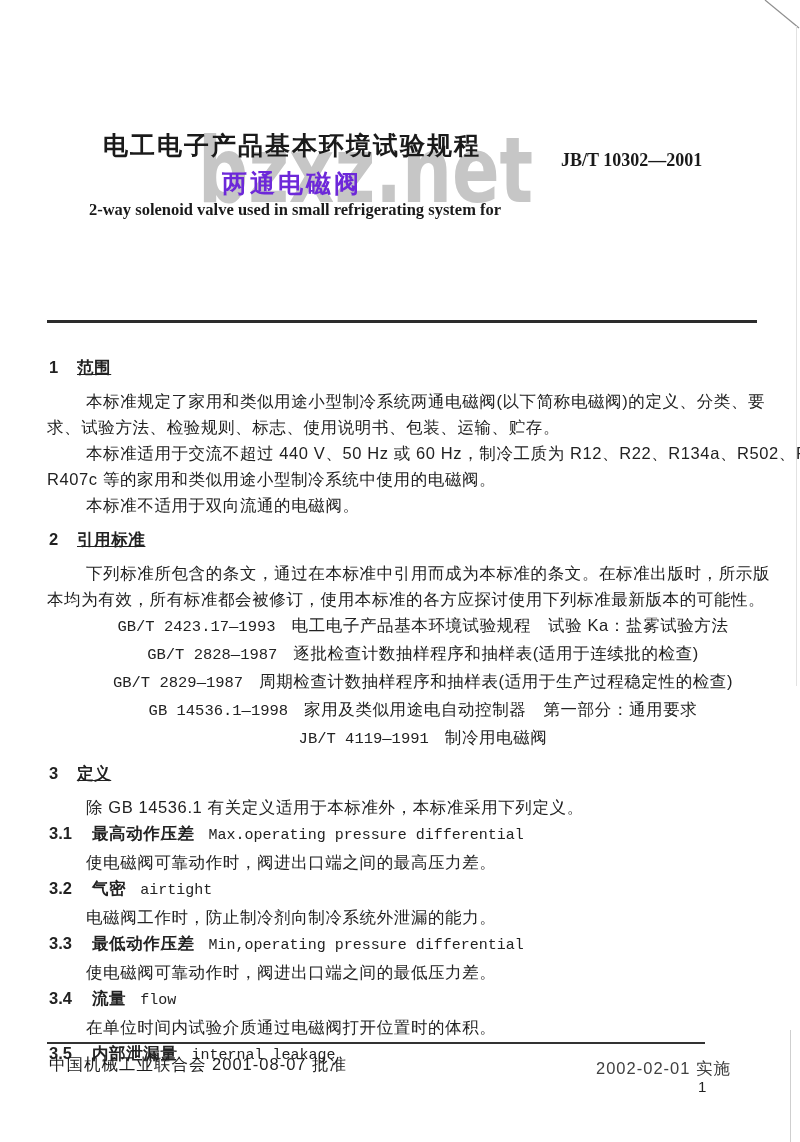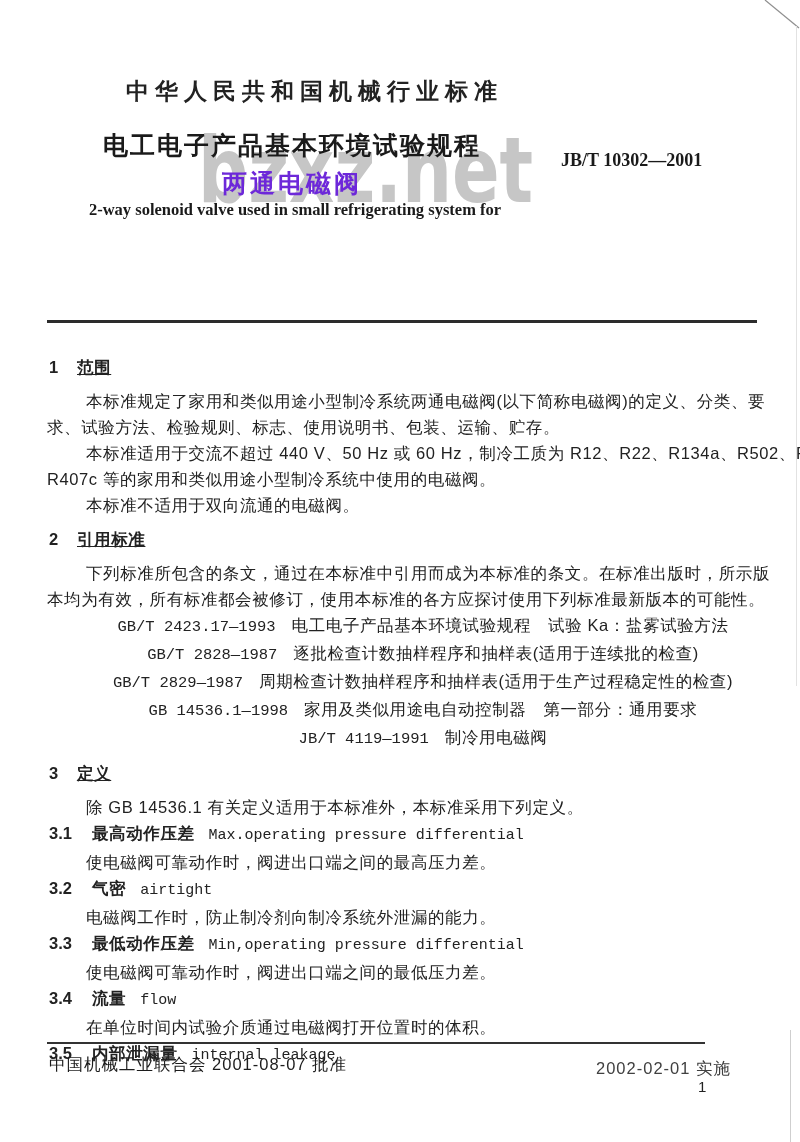--- a/index.html
+++ b/index.html
@@ -74,21 +74,20 @@
 <div class="page">
 
   <svg class="fold-line" viewBox="0 0 48 32">
     <line x1="2" y1="2" x2="36" y2="30" stroke="#8f8f8f" stroke-width="1.2"></line>
   </svg>
   <div class="edge-line-top"></div>
   <div class="edge-line-bottom"></div>
 
   <div class="watermark">bzxz.net</div>
 
-  <div class="header-cn">中华人民共和国机械行业标准</div>
 
   <div class="title-box">
     <div class="title-cn1">电工电子产品基本环境试验规程</div>
     <div class="title-cn2">两通电磁阀</div>
   </div>
 
   <div class="std-no">JB/T 10302—2001</div>
 
   <div class="title-en-box">
     <div class="title-en1">2-way solenoid valve used in small refrigerating system for</div>

